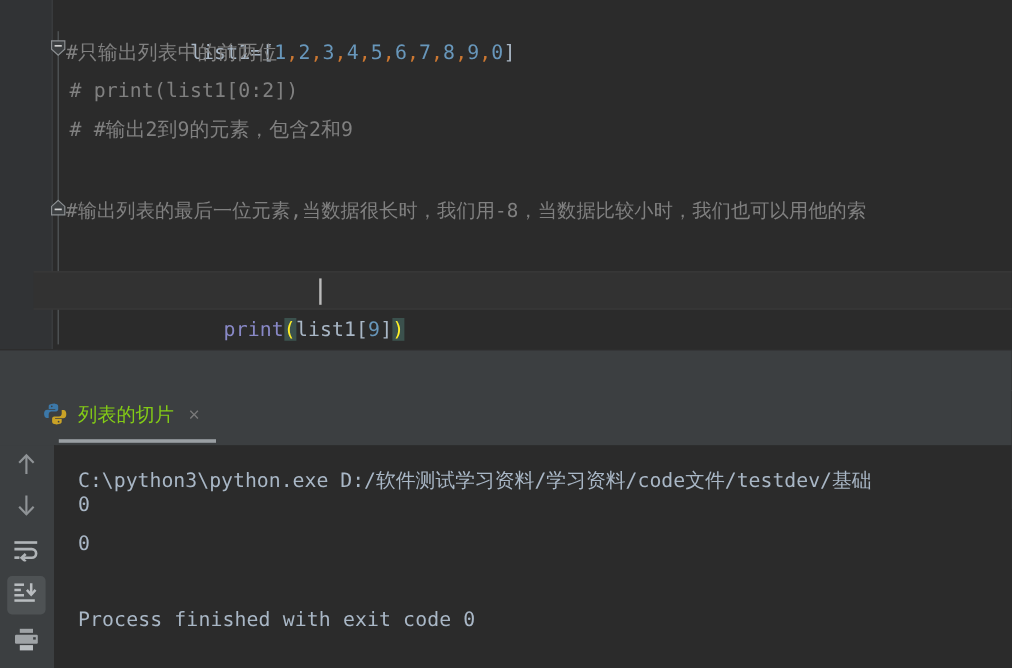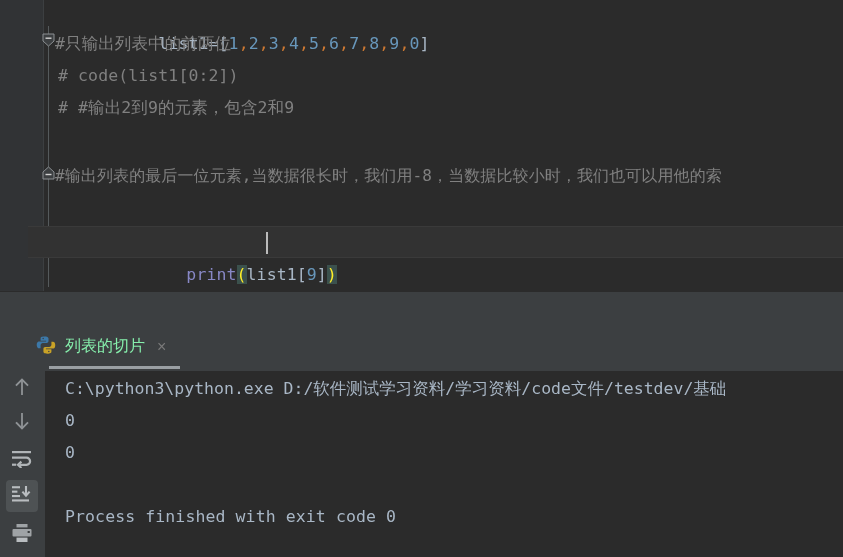--- a/index.html
+++ b/index.html
@@ -150,21 +150,21 @@
     left: 28px;
     top: 5px;
     height: 33px;
     display: flex;
     align-items: center;
     padding: 0 10px 0 8px;
   }
   .run-tab .tab-label {
     font-family: "Liberation Sans", sans-serif;
     font-size: 16px;
-    color: #86efac;
+    color: #84cc16;
     margin-left: 9px;
     white-space: nowrap;
   }
   .tab-close {
     margin-left: 12px;
     color: #7a7a7a;
     font-size: 16px;
     font-family: "Liberation Sans", sans-serif;
     line-height: 1;
   }
@@ -208,21 +208,21 @@
   }
   .console-line {
     position: absolute;
     left: 20px;
     white-space: pre;
     font-size: 16.5px;
     line-height: 32px;
     color: #a9b7c6;
     letter-spacing: 0.1px;
   }
-  .console-line.cjk { letter-spacing: 0; }
+  .console-line.cjk { letter-spacing: 0; margin-top: 12px; }
 </style>
 </head>
 <body>
 
 <div class="ide">
 
   <div class="editor-area">
     <div class="gutter"></div>
     <div class="gutter-stripe"></div>
 
@@ -249,21 +249,21 @@
         <span class="txt">
           <span class="t-plain">list1=[</span><span class="t-num">1</span><span class="t-comma">,</span><span class="t-num">2</span><span class="t-comma">,</span><span class="t-num">3</span><span class="t-comma">,</span><span class="t-num">4</span><span class="t-comma">,</span><span class="t-num">5</span><span class="t-comma">,</span><span class="t-num">6</span><span class="t-comma">,</span><span class="t-num">7</span><span class="t-comma">,</span><span class="t-num">8</span><span class="t-comma">,</span><span class="t-num">9</span><span class="t-comma">,</span><span class="t-num">0</span><span class="t-plain">]</span>
         </span>
       </div>
 
       <div class="line" style="top:28px;">
         <span class="txt t-comment" style="left:55px;">#只输出列表中的前两位</span>
       </div>
 
       <div class="line" style="top:60px;">
-        <span class="txt t-comment"># code(list1[0:2])</span>
+        <span class="txt t-comment"># print(list1[0:2])</span>
       </div>
 
       <div class="line" style="top:92px;padding-left:28px;">
         <span class="txt t-comment"># #输出2到9的元素，包含2和9</span>
       </div>
 
 
       <div class="line" style="top:160px;">
         <span class="txt t-comment" style="left:55px; font-size:16px;">#输出列表的最后一位元素,当数据很长时，我们用-8，当数据比较小时，我们也可以用他的索</span>
       </div>

